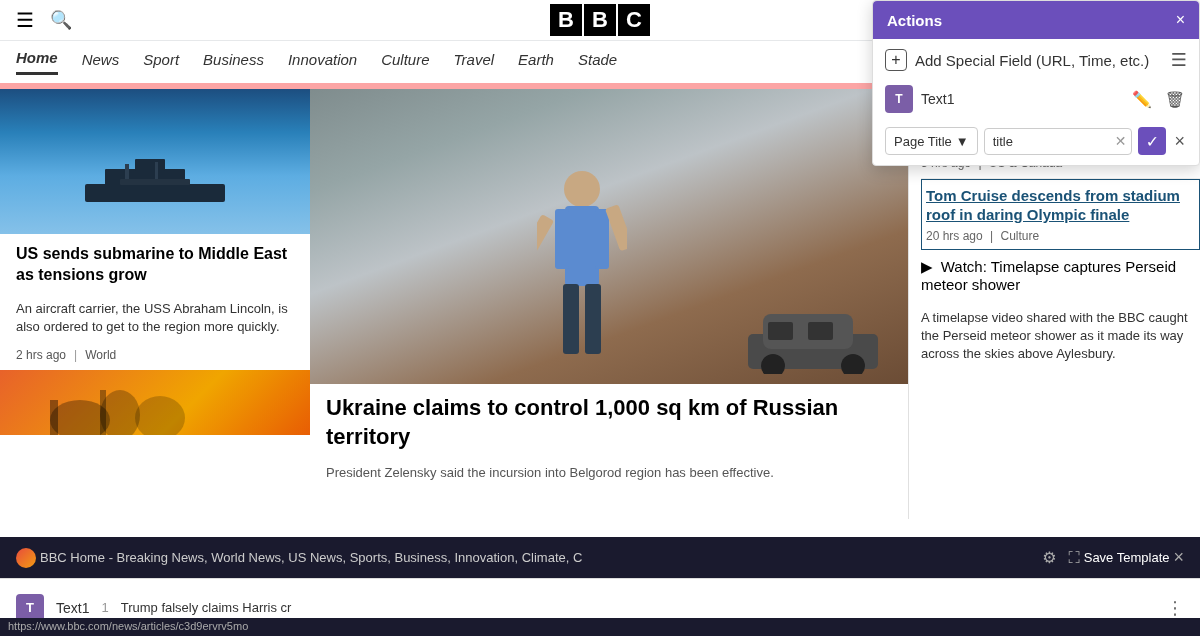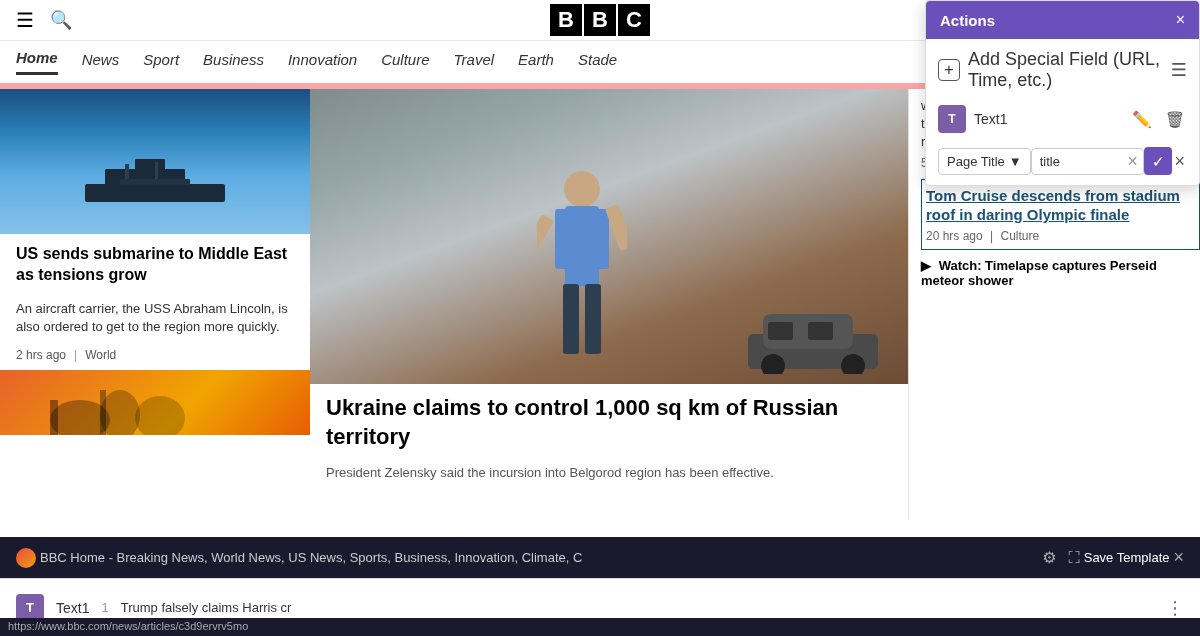--- a/index.html
+++ b/index.html
@@ -176,22 +176,22 @@
     }
     .right-article-meta {
       font-size: 12px;
       color: #666;
     }
     .right-article-meta .dot { margin: 0 4px; }
     .watch-article {
       padding: 8px 0;
     }
     .watch-title {
-      font-size: 13px;
-      font-weight: bold;
+      font-size: 15px;
+      font-weight: normal;
       color: #000;
       margin-bottom: 16px;
     }
     .watch-title .play-icon {
       color: #000;
       margin-right: 4px;
     }
     .watch-text {
       font-size: 13px;
       color: #333;
@@ -313,21 +313,21 @@
       font-size: 11px;
       padding: 2px 8px;
       height: 18px;
     }
 
     
     .actions-panel {
       position: absolute;
       top: 0;
       right: 0;
-      width: 275px;
+      width: 328px;
       background: #fff;
       border: 1px solid #ddd;
       box-shadow: 0 4px 16px rgba(0,0,0,0.18);
       z-index: 100;
       border-radius: 4px;
     }
     .actions-header {
       background: #6b4fbb;
       color: #fff;
       padding: 10px 14px;
@@ -362,21 +362,21 @@
       border: 1.5px solid #555;
       border-radius: 4px;
       display: flex;
       align-items: center;
       justify-content: center;
       font-size: 16px;
       color: #333;
       flex-shrink: 0;
     }
     .add-special-label {
-      font-size: 18px;
+      font-size: 15px;
       color: #333;
       flex: 1;
     }
     .add-special-menu {
       font-size: 18px;
       color: #555;
       cursor: pointer;
     }
     .text1-row {
       display: flex;
@@ -411,21 +411,21 @@
     .icon-btn {
       background: none;
       border: none;
       cursor: pointer;
       color: #555;
       font-size: 16px;
       padding: 2px;
     }
     .field-row {
       display: flex;
-      align-items: center;
+      gap: 6px;
     }
     .field-select {
       background: #fff;
       border: 1px solid #ccc;
       border-radius: 4px;
       padding: 5px 8px;
       font-size: 13px;
       color: #333;
       cursor: pointer;
       display: flex;
@@ -615,20 +615,21 @@
         <span class="dot">|</span>
         <span>Culture</span>
       </div>
     </div>
 
     <div class="watch-article">
       <div class="watch-title">
         <span class="play-icon">▶</span>
         <span>Watch: Timelapse captures Perseid meteor shower</span>
       </div>
+      <p class="watch-text">A timelapse video shared with the BBC caught the Perseid meteor shower as it made its way across the skies above Aylesbury.</p>
     </div>
   </div>
 </div>
 
 <div class="actions-panel">
   <div class="actions-header">
     <span class="actions-title">Actions</span>
     <button class="actions-close">×</button>
   </div>
   <div class="actions-body">

